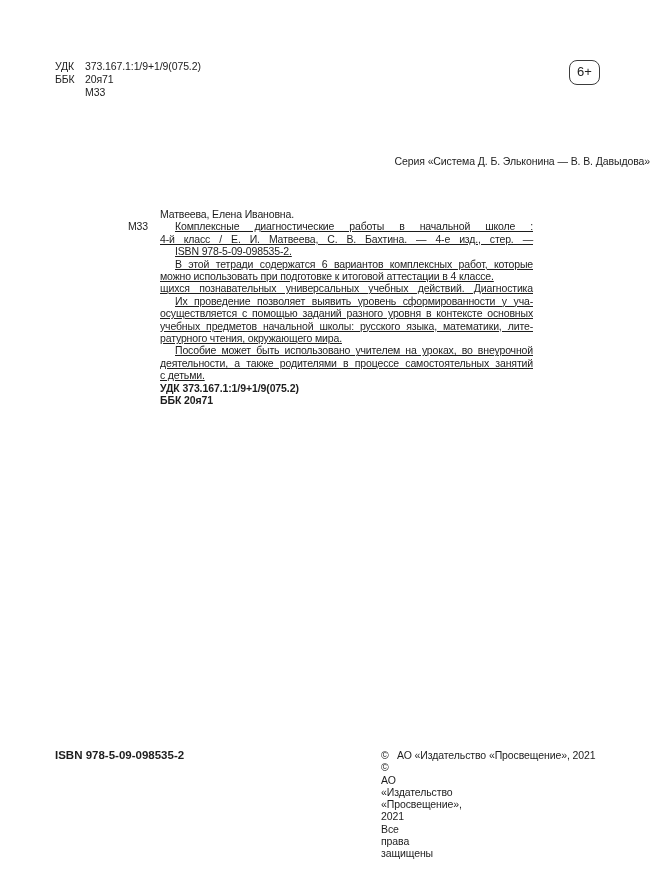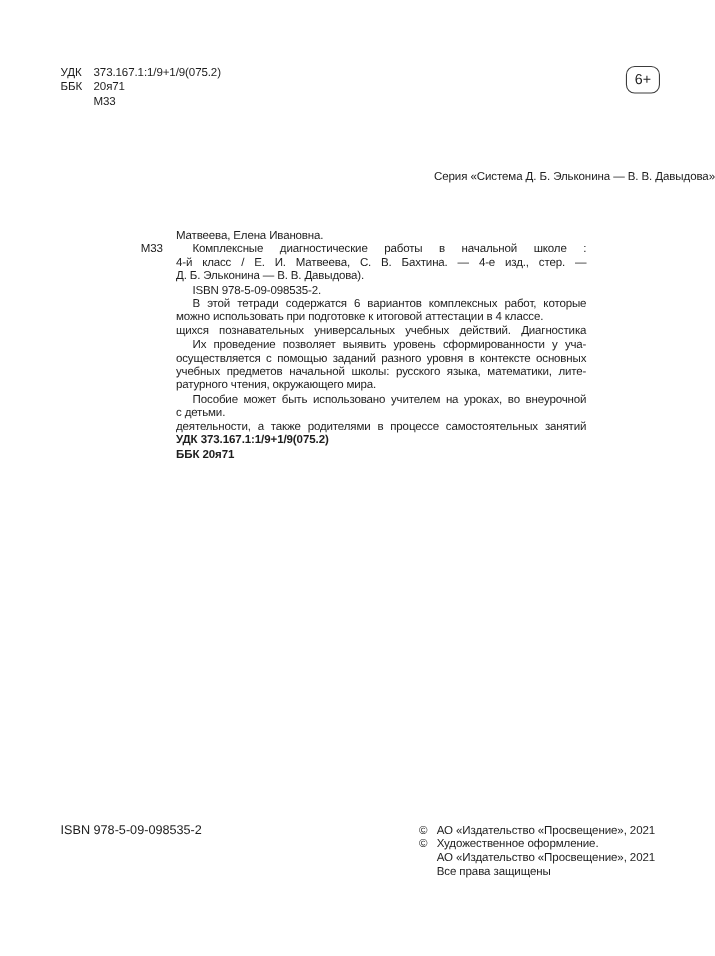--- a/index.html
+++ b/index.html
@@ -58,32 +58,32 @@
     width: 405px;
     letter-spacing: -0.15px;
   }
   .card-code {
     position: absolute;
     left: 0;
     top: 12.4px;
   }
   .card-text { margin-left: 32px; width: 373px; }
   .card-text p { margin: 0; padding: 0; }
-  .ln { display: block; }
+  .ln { display: block; text-decoration: underline; }
   .j  { text-align: justify; text-align-last: justify; }
   .l  { text-align: left; }
   .ind { text-indent: 15px; }
   .author { font-weight: normal; }
   .udk-footer { text-align: left; font-weight: bold; letter-spacing: -0.1px; }
   
   .footer-isbn {
     position: absolute;
     left: 55px;
     top: 749px;
-    font-weight: normal;
+    font-weight: bold;
     font-size: 11.5px;
   }
   .copyright {
     position: absolute;
     left: 381px;
     top: 749px;
     display: grid;
     grid-template-columns: 16px auto;
     column-gap: 0;
     line-height: 12.3px;
@@ -110,21 +110,20 @@
   <div class="series">Серия «Система Д. Б. Эльконина — В. В. Давыдова»</div>
 
   <div class="card">
     <div class="card-code">М33</div>
     <div class="card-text">
       <p class="author">Матвеева, Елена Ивановна.</p>
 
       <p>
         <span class="ln j ind">Комплексные диагностические работы в начальной школе :</span>
         <span class="ln j">4-й класс / Е. И. Матвеева, С. В. Бахтина. — 4-е изд., стер. —</span>
-        <span class="ln l">Д. Б. Эльконина — В. В. Давыдова).</span>
       </p>
 
       <p>
         <span class="ln l ind">ISBN 978-5-09-098535-2.</span>
       </p>
 
       <p>
         <span class="ln j ind">В этой тетради содержатся 6 вариантов комплексных работ, которые</span>
         <span class="ln l">можно использовать при подготовке к итоговой аттестации в 4 классе.</span>
       </p>
@@ -132,37 +131,36 @@
       <p>
         <span class="ln j">щихся познавательных универсальных учебных действий. Диагностика</span>
         <span class="ln j ind">Их проведение позволяет выявить уровень сформированности у уча-</span>
         <span class="ln j">осуществляется с помощью заданий разного уровня в контексте основных</span>
         <span class="ln j">учебных предметов начальной школы: русского языка, математики, лите-</span>
         <span class="ln l">ратурного чтения, окружающего мира.</span>
       </p>
 
       <p>
         <span class="ln j ind">Пособие может быть использовано учителем на уроках, во внеурочной</span>
+        <span class="ln j">деятельности, а также родителями в процессе самостоятельных занятий</span>
         <span class="ln l">с детьми.</span>
-        <span class="ln j">деятельности, а также родителями в процессе самостоятельных занятий</span>
       </p>
 
       <div class="udk-footer">
         <div>УДК 373.167.1:1/9+1/9(075.2)</div>
         <div>ББК 20я71</div>
       </div>
     </div>
   </div>
 
   <div class="footer-isbn">ISBN 978-5-09-098535-2</div>
 
   <div class="copyright">
     <span class="mark">©</span>
     <span>АО «Издательство «Просвещение», 2021</span>
     <span class="mark">©</span>
-    <span>Художественное оформление.</span>
     <span class="mark"></span>
     <span>АО «Издательство «Просвещение», 2021</span>
     <span class="mark"></span>
     <span>Все права защищены</span>
   </div>
 
 </div>
 
 </body></html>

